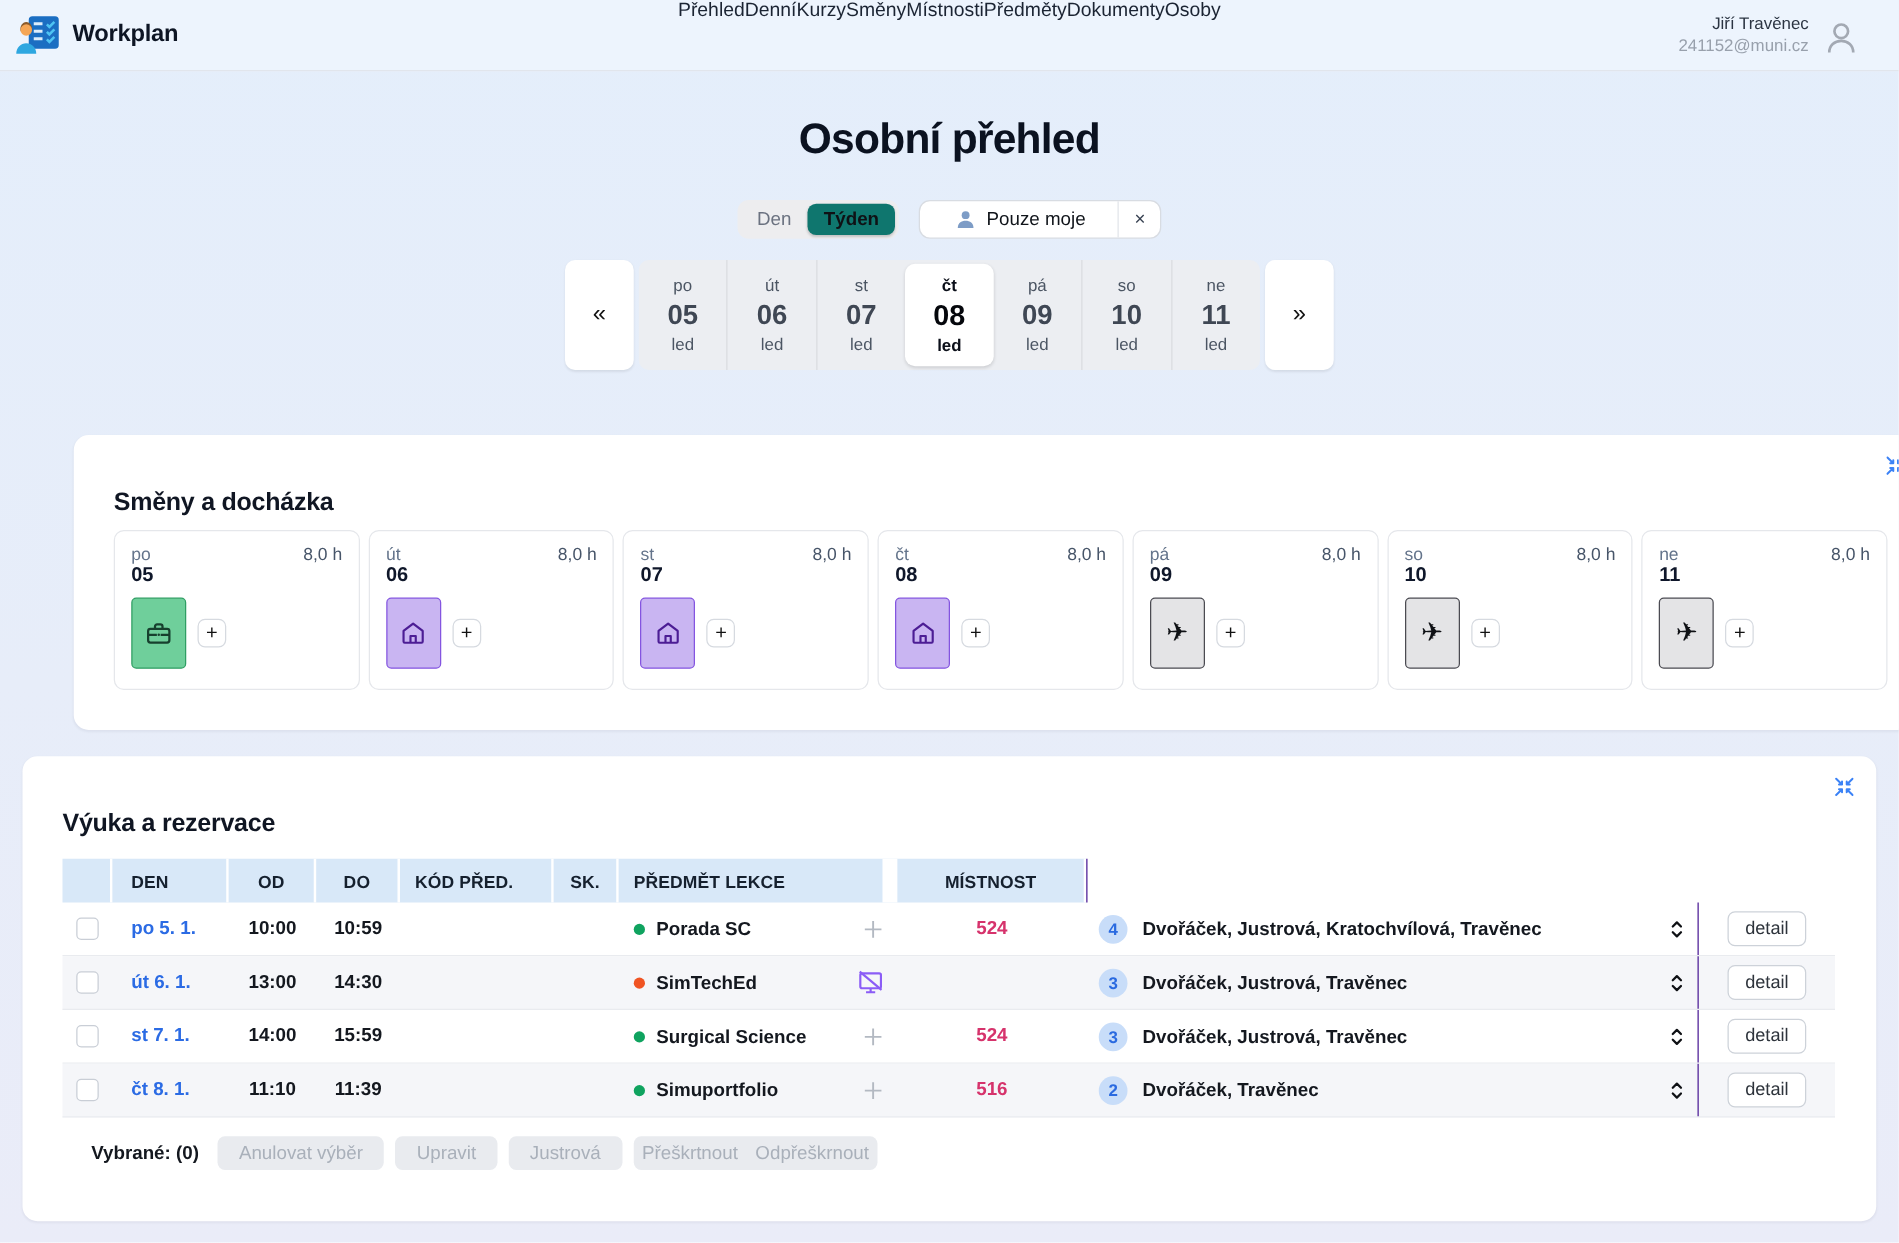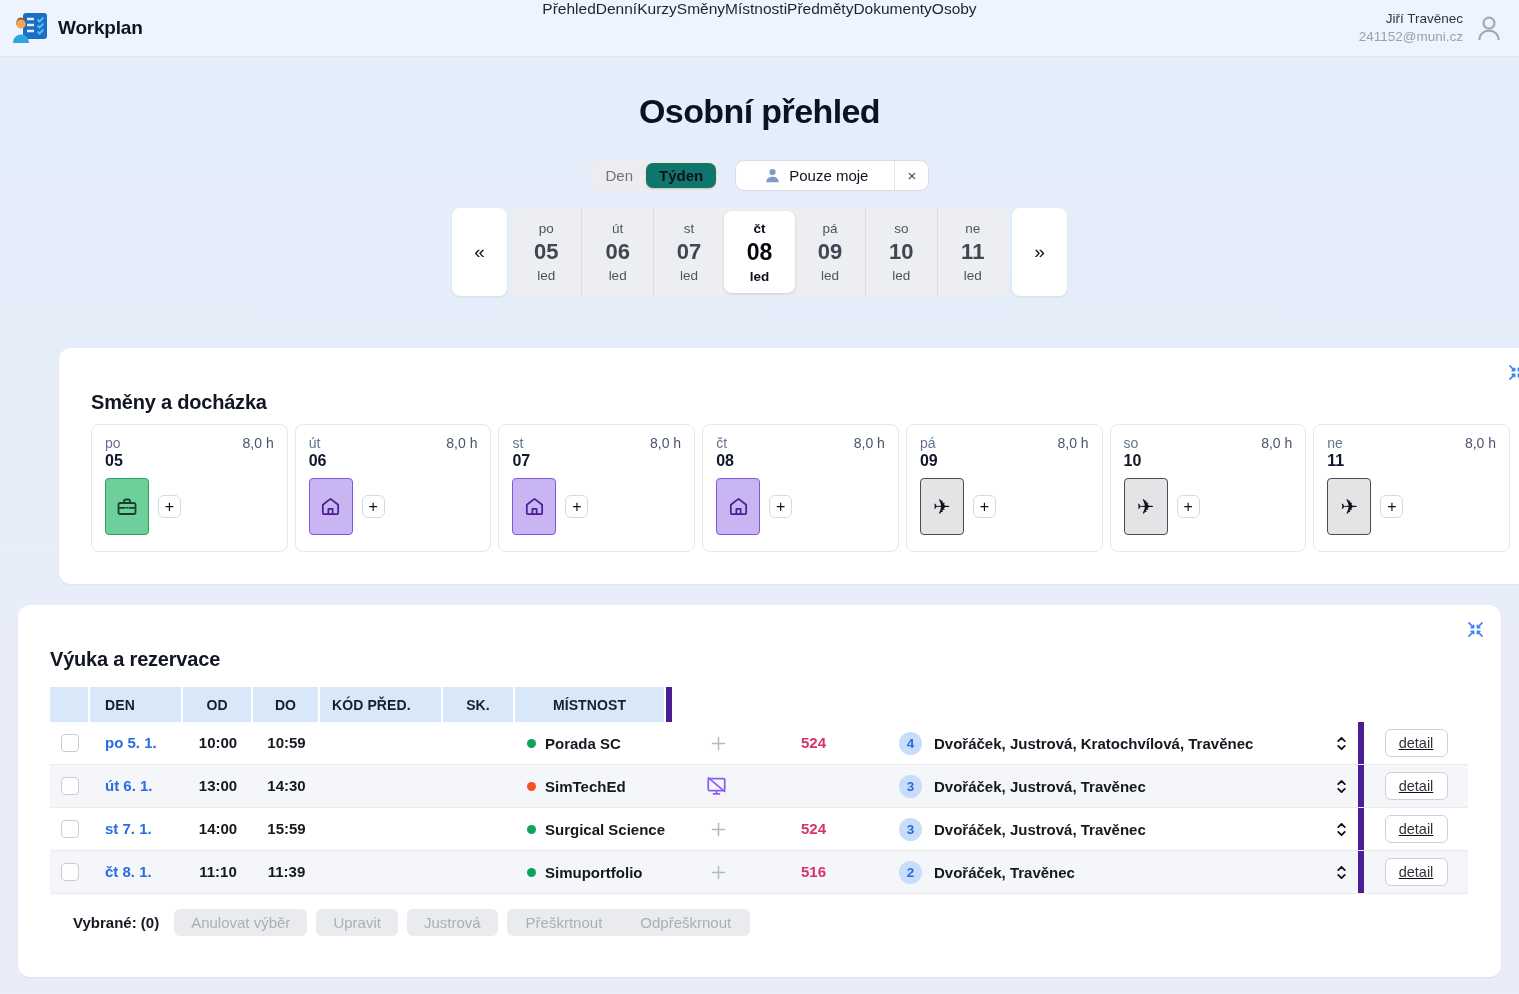--- a/index.html
+++ b/index.html
@@ -15,21 +15,21 @@
     background:#edf4fd; border-bottom:1px solid #e1e5ec;
     display:flex; align-items:center;
   }
   .brand { display:flex; align-items:center; gap:10px; padding-left:12px; cursor:pointer; }
   .brand-name { font-size:19px; font-weight:700; color:#0d1524; letter-spacing:-0.2px; }
   .mainnav {
     position:absolute; left:50%; top:0; transform:translateX(-50%);
     height:100%; display:flex; align-items:flex-start; 
   }
   .mainnav span { font-size:15.5px; color:#1b2433; cursor:pointer; white-space:nowrap; }
-  .userbox { margin-left:auto; display:flex; align-items:center; gap:10px; padding-right:14px; }
+  .userbox { margin-left:auto; display:flex; align-items:flex-end; gap:10px; padding-right:30px; }
   .usertext { text-align:right; line-height:1.35; }
   .username { font-size:13.5px; color:#2b3442; }
   .useremail { font-size:13.5px; color:#98a0ac; }
   
   .page-title {
     position:absolute; top:92px; left:0; width:100%;
     text-align:center; font-size:34px; font-weight:800; color:#0b1220; letter-spacing:-0.6px;
   }
   .controls {
     position:absolute; top:159px; left:0; width:100%; height:32px;
@@ -108,26 +108,26 @@
     border-right:2px solid #fff;
   }
   .thead .c-sub { border-right:12px solid #fff; }
   .thead .c-detail { background:transparent; border-right:none; }
   .cell { flex-shrink:0; }
   .c-check { width:40px; display:flex; align-items:center; justify-content:center; }
   .c-den   { width:93px;  padding-left:15px; }
   .c-od    { width:70px;  justify-content:center; text-align:center; }
   .c-do    { width:67px;  justify-content:center; text-align:center; }
   .c-kod   { width:123px; padding-left:12px; }
-  .c-sk    { width:72px;  justify-content:center; text-align:center; }
+  .c-sk    { width:52px;  justify-content:center; text-align:center; }
   .c-sub   { width:223px; padding-left:12px; }
   .c-room  { width:151px; justify-content:center; text-align:center; }
   .c-tech  { flex:1; display:flex; align-items:center; padding-left:10px; }
   .c-detail{ width:110px; display:flex; align-items:center; justify-content:center; }
-  .trow .c-detail { border-left:6px solid #4c1d95; height:100%;text-decoration:underline; }
+  .trow .c-detail { border-left:1px solid #4c1d95; height:100%; }
   .checkbox { width:18px; height:18px; background:#fff; border:1px solid #c9ced6; border-radius:4px; cursor:pointer; }
   .den-link { font-size:15px; font-weight:700; color:#2b6be4; cursor:pointer; }
   .time-txt { font-size:15px; font-weight:700; color:#14181f; width:100%; text-align:center; }
   .subj { display:flex; align-items:center; width:100%; padding-right:10px; }
   .dot { width:9px; height:9px; border-radius:50%; flex-shrink:0; }
   .dot.green { background:#0fa35f; }
   .dot.orange { background:#f05423; }
   .subj-name { font-size:15px; font-weight:700; color:#14181f; margin-left:9px; flex:1; }
   .subj-action { background:none; border:none; cursor:pointer; padding:0; display:flex; align-items:center; }
   .room-link { font-size:15px; font-weight:700; color:#d6336c; cursor:pointer; width:100%; text-align:center; }
@@ -142,21 +142,21 @@
     font-size:14.5px; color:#2d333b; cursor:pointer; font-family:"Liberation Sans", sans-serif;
   }
   
   .tfooter { display:flex; align-items:center; margin-top:15px; padding-left:23px; gap:9px; }
   .sel-label { font-size:15px; font-weight:700; color:#14181f; margin-right:6px; }
   .act-btn {
     height:27px; padding:0 17px; background:#e9ebef; border:none; border-radius:6px;
     font-size:15px; color:#a9b0ba; cursor:default; font-family:"Liberation Sans", sans-serif;
   }
   .act-group { height:27px; background:#e9ebef; border-radius:6px; display:flex; align-items:center; }
-  .act-group .act-btn { background:transparent; padding:0 19px; }
+  .act-group .act-btn { background:transparent; padding:0 7px; }
   svg { display:block; }
 </style>
 </head>
 <body>
 
 <header class="topbar">
   <div class="brand">
     <span>
       <svg width="36" height="32" viewBox="0 0 36 32">
         <rect x="11" y="1" width="24" height="26" rx="3" fill="#1b6ec2"></rect>
@@ -401,20 +401,21 @@
   <h2 class="card-title">Výuka a rezervace</h2>
 
   <div class="lesson-table">
     <div class="trow thead">
       <div class="cell c-check"></div>
       <div class="cell c-den">DEN</div>
       <div class="cell c-od">OD</div>
       <div class="cell c-do">DO</div>
       <div class="cell c-kod">KÓD PŘED.</div>
       <div class="cell c-sk">SK.</div>
+      <div class="cell c-sub">PŘEDMĚT LEKCE</div>
       <div class="cell c-room">MÍSTNOST</div>
       <div class="cell c-detail"></div>
     </div>
 
     <div class="trow">
       <div class="cell c-check">
           <div class="checkbox"></div>
         </div>
       <div class="cell c-den"><span class="den-link">po 5. 1.</span></div>
       <div class="cell c-od"><span class="time-txt">10:00</span></div>

